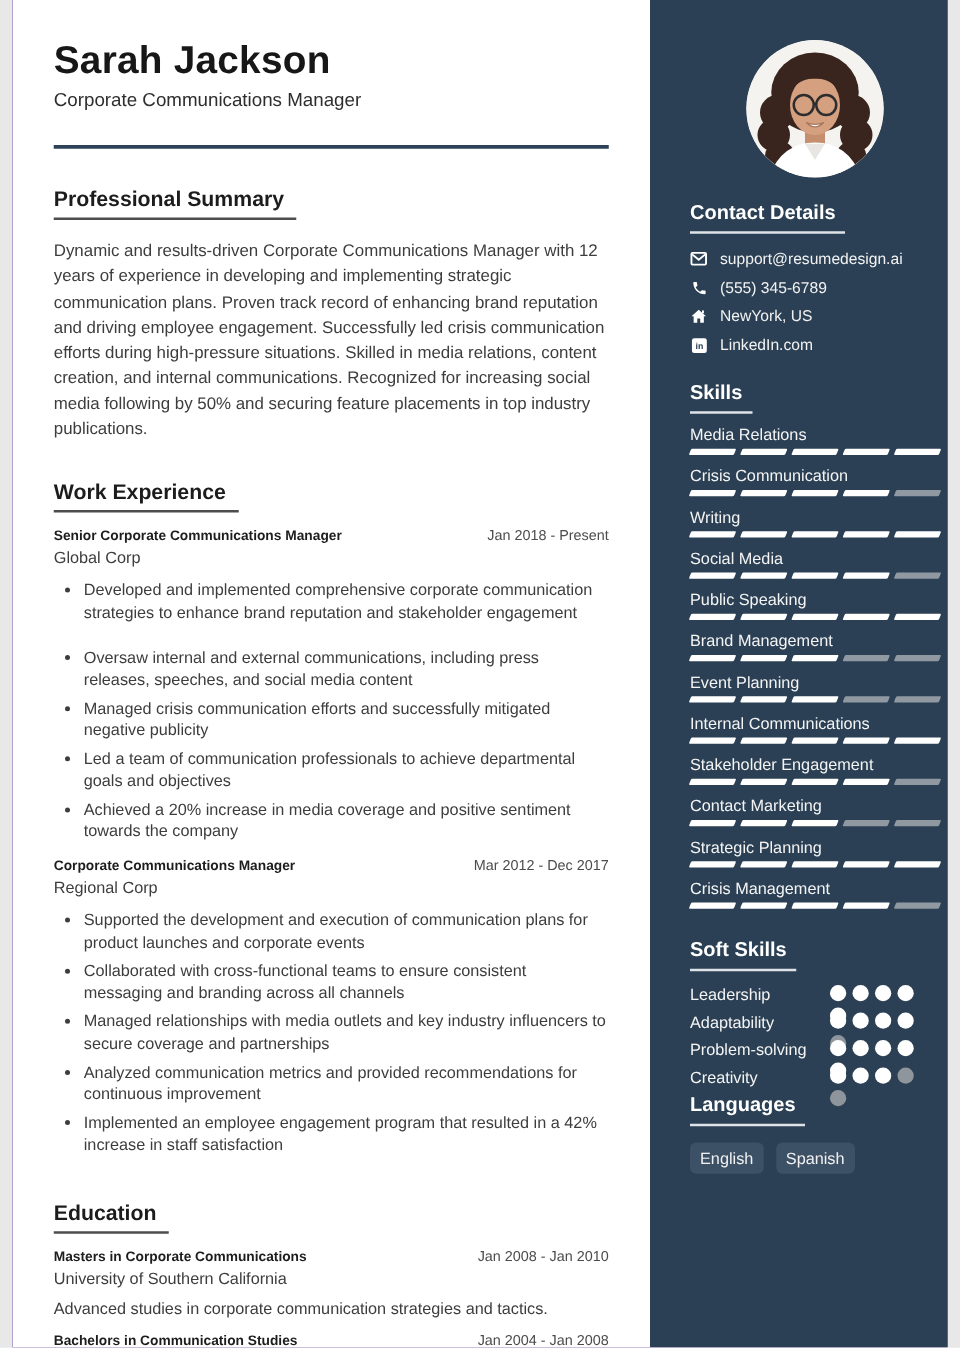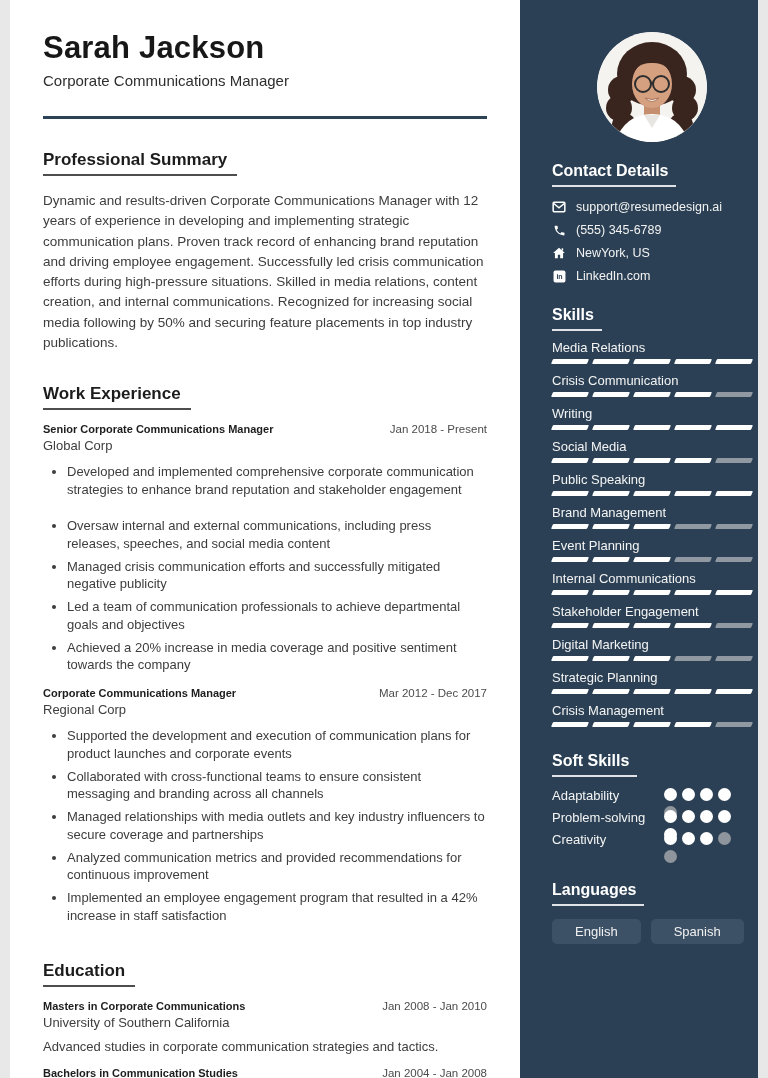--- a/index.html
+++ b/index.html
@@ -45,23 +45,23 @@
   .skill-bar { display:flex; gap:5px; height:5px; }
   .seg { flex:1; height:5px; transform:skewX(-22deg); border-radius:1px; }
 
   .soft-block { margin-top:25px; }
   .soft-list { margin-top:11px; }
   .soft-row { display:flex; align-items:flex-start; height:22px; }
   .soft-label { font-size:13px; color:#f4f4f4; flex:1; }
   .dots { width:76px; height:13px; display:flex; flex-wrap:wrap; gap:5px; align-content:flex-start; margin-right:12px; overflow:visible; }
   .dot { width:13px; height:13px; border-radius:50%; flex:0 0 13px; }
 
-  .lang-block { margin-top:27px; }
+  .lang-block { }
   .chips { display:flex; gap:10px; margin-top:13px; }
-  .chip { background:#3d5166; color:#f1f1f1; font-size:13px; padding:5px 23px; border-radius:5px; }
+  .chip { background:#3d5166; color:#f1f1f1; font-size:13px; padding:5px 8px; border-radius:5px; }
 </style>
 </head>
 <body>
 
 <div class="page">
 
   <div class="left">
     <div class="name">Sarah Jackson</div>
     <div class="subtitle">Corporate Communications Manager</div>
     <div class="top-divider"></div>
@@ -291,21 +291,21 @@
             <div class="skill-label">Stakeholder Engagement</div>
             <div class="skill-bar">
               <span class="seg" style="background: rgb(255, 255, 255);"></span>
               <span class="seg" style="background: rgb(255, 255, 255);"></span>
               <span class="seg" style="background: rgb(255, 255, 255);"></span>
               <span class="seg" style="background: rgb(255, 255, 255);"></span>
               <span class="seg" style="background: rgb(144, 153, 162);"></span>
             </div>
           </div>
           <div class="skill">
-            <div class="skill-label">Digital Marketing</div>
+            <div class="skill-label">Contact Marketing</div>
             <div class="skill-bar">
               <span class="seg" style="background: rgb(255, 255, 255);"></span>
               <span class="seg" style="background: rgb(255, 255, 255);"></span>
               <span class="seg" style="background: rgb(255, 255, 255);"></span>
               <span class="seg" style="background: rgb(144, 153, 162);"></span>
               <span class="seg" style="background: rgb(144, 153, 162);"></span>
             </div>
           </div>
           <div class="skill">
             <div class="skill-label">Strategic Planning</div>
@@ -326,20 +326,30 @@
               <span class="seg" style="background: rgb(255, 255, 255);"></span>
               <span class="seg" style="background: rgb(144, 153, 162);"></span>
             </div>
           </div>
         </div>
     </div>
 
     <div class="soft-block">
       <div class="side-heading">Soft Skills</div>
       <div class="soft-list" id="soft-container">
+          <div class="soft-row">
+            <div class="soft-label">Leadership</div>
+            <div class="dots">
+              <span class="dot" style="background: rgb(255, 255, 255);"></span>
+              <span class="dot" style="background: rgb(255, 255, 255);"></span>
+              <span class="dot" style="background: rgb(255, 255, 255);"></span>
+              <span class="dot" style="background: rgb(255, 255, 255);"></span>
+              <span class="dot" style="background: rgb(255, 255, 255);"></span>
+            </div>
+          </div>
           <div class="soft-row">
             <div class="soft-label">Adaptability</div>
             <div class="dots">
               <span class="dot" style="background: rgb(255, 255, 255);"></span>
               <span class="dot" style="background: rgb(255, 255, 255);"></span>
               <span class="dot" style="background: rgb(255, 255, 255);"></span>
               <span class="dot" style="background: rgb(255, 255, 255);"></span>
               <span class="dot" style="background: rgb(143, 149, 156);"></span>
             </div>
           </div>

